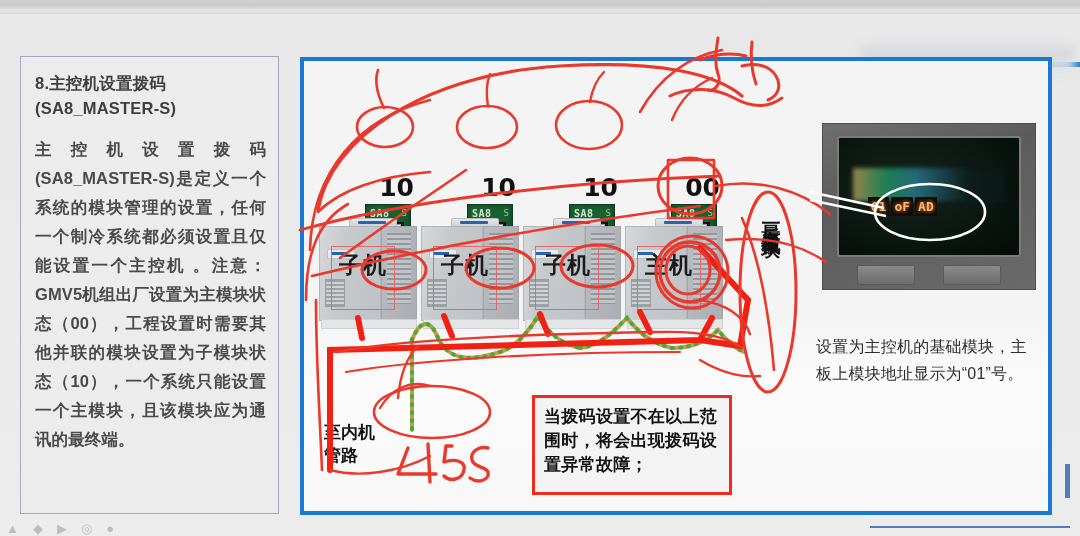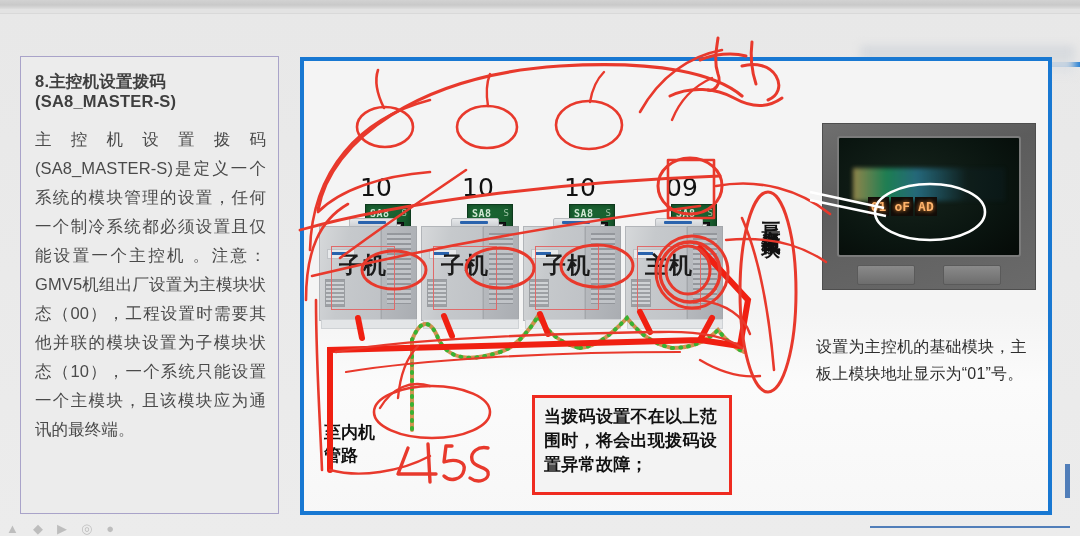--- a/index.html
+++ b/index.html
@@ -26,26 +26,26 @@
 
   
   #left-panel{
     position:absolute; left:20px; top:56px; width:259px; height:458px;
     border:1px solid #a9a3c9;
     background:#ececec;
     box-sizing:border-box;
     padding:14px 12px 8px 14px;
   }
   #left-panel .ttl{
-    color:#3f3f3f; font-size:16.5px; line-height:20px; font-weight:600;
+    color:#3f3f3f; font-size:16.5px; line-height:25px; font-weight:600;
     letter-spacing:.2px; white-space:pre-line;
   }
   #left-panel .body{
     margin-top:14px;
-    color:#4a4a4a; font-size:16.5px; line-height:29px; font-weight:400;
+    color:#4a4a4a; font-size:16.5px; line-height:29px; font-weight:700;
     letter-spacing:.1px; text-align:justify;
   }
 
   
   #diagram{
     position:absolute; left:300px; top:57px; width:752px; height:458px;
     border:4px solid #1878d2;
     box-sizing:border-box;
     background:#f2f2f2;
     overflow:hidden;
@@ -141,22 +141,22 @@
     background:#16161a; border:1px solid #0a0a0c;
   }
   .dip .swbody .on{
     position:absolute; left:4px; top:10px; font-size:7px; color:#d8d8d8;
     font-family:"DejaVu Sans Mono","Liberation Mono",monospace;
   }
   .dip .sw{
     position:absolute; width:9px; height:11px; background:#f0f0f0; border:1px solid #999;
   }
   .dipnum{
-    position:absolute; top:112px; width:54px; text-align:left;
-    font-size:25px; color:#111; font-weight:400;
+    position:absolute; top:112px; width:54px; text-align:right;
+    font-size:25px; color:#111; font-weight:700;
     font-family:"DejaVu Sans","Liberation Sans",sans-serif;
   }
 
   
   #displaymod{
     position:absolute; left:518px; top:62px; width:212px; height:165px;
     background:linear-gradient(160deg,#6f6f6f 0%,#5c5c5c 35%,#6a6a6a 100%);
     border:1px solid #4e4e4e;
   }
   #displaymod .inner{
@@ -265,21 +265,21 @@
   <div id="bluelinetop"></div>
   <div id="blurbar"></div>
 
   <div id="diagram">
     <div class="white-bg"></div>
     <div class="floor"></div>
 
     <div class="dipnum" style="left:56px;">10</div>
     <div class="dipnum" style="left:158px;">10</div>
     <div class="dipnum" style="left:260px;">10</div>
-    <div class="dipnum" style="left:362px;">09</div>
+    <div class="dipnum" style="left:362px;">00</div>
 
     <div class="dip" style="left:61px;">
       <div class="sa8">SA8</div>
       <div class="rside">S</div>
       <div class="swbody">
         <div class="on">ON</div>
         <div class="sw" style="left:3px;  top:1px;"></div>
         <div class="sw" style="left:15px; top:1px;"></div>
         <div class="sw" style="left:3px;  top:26px;"></div>
         <div class="sw" style="left:15px; top:26px;"></div>

